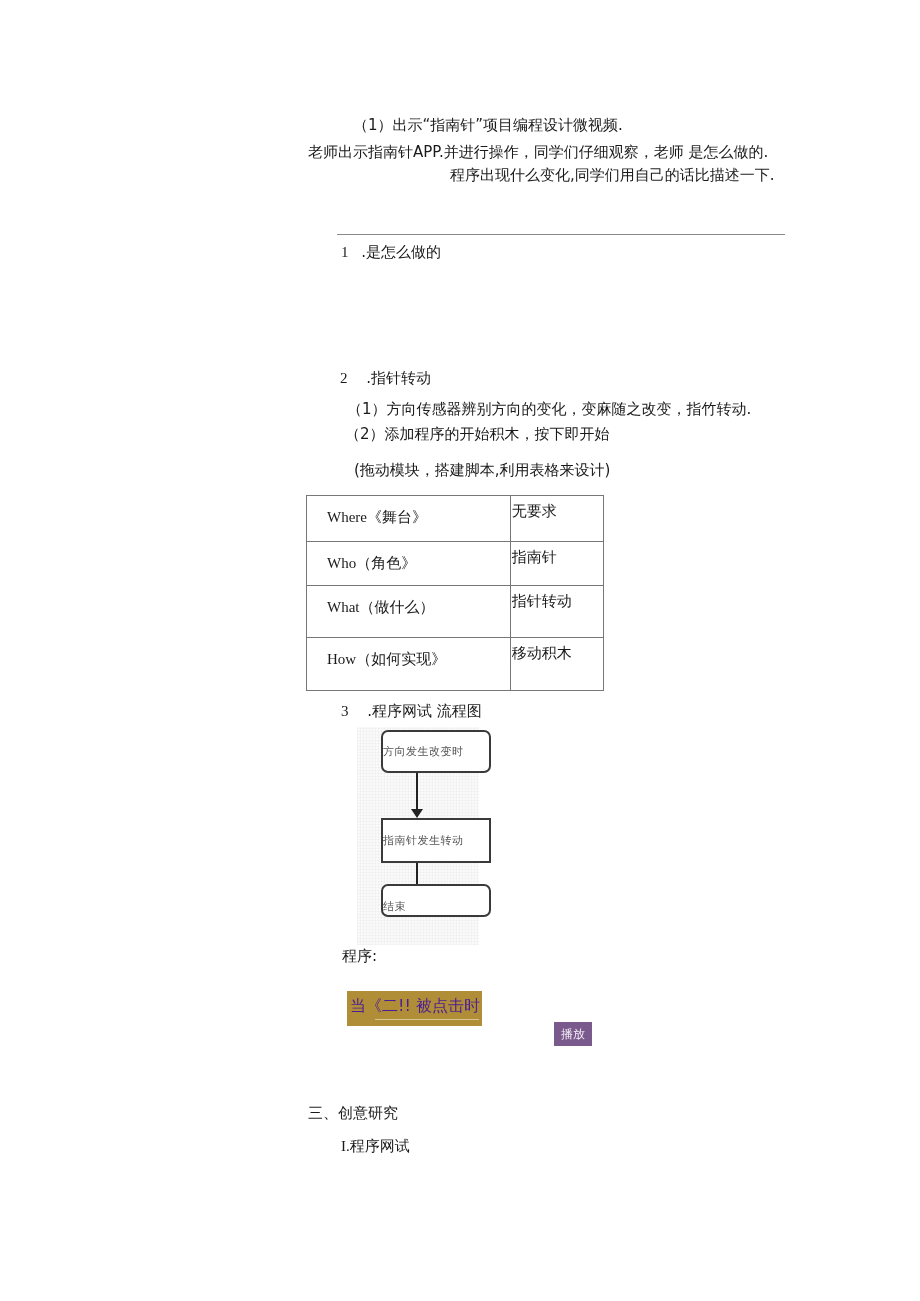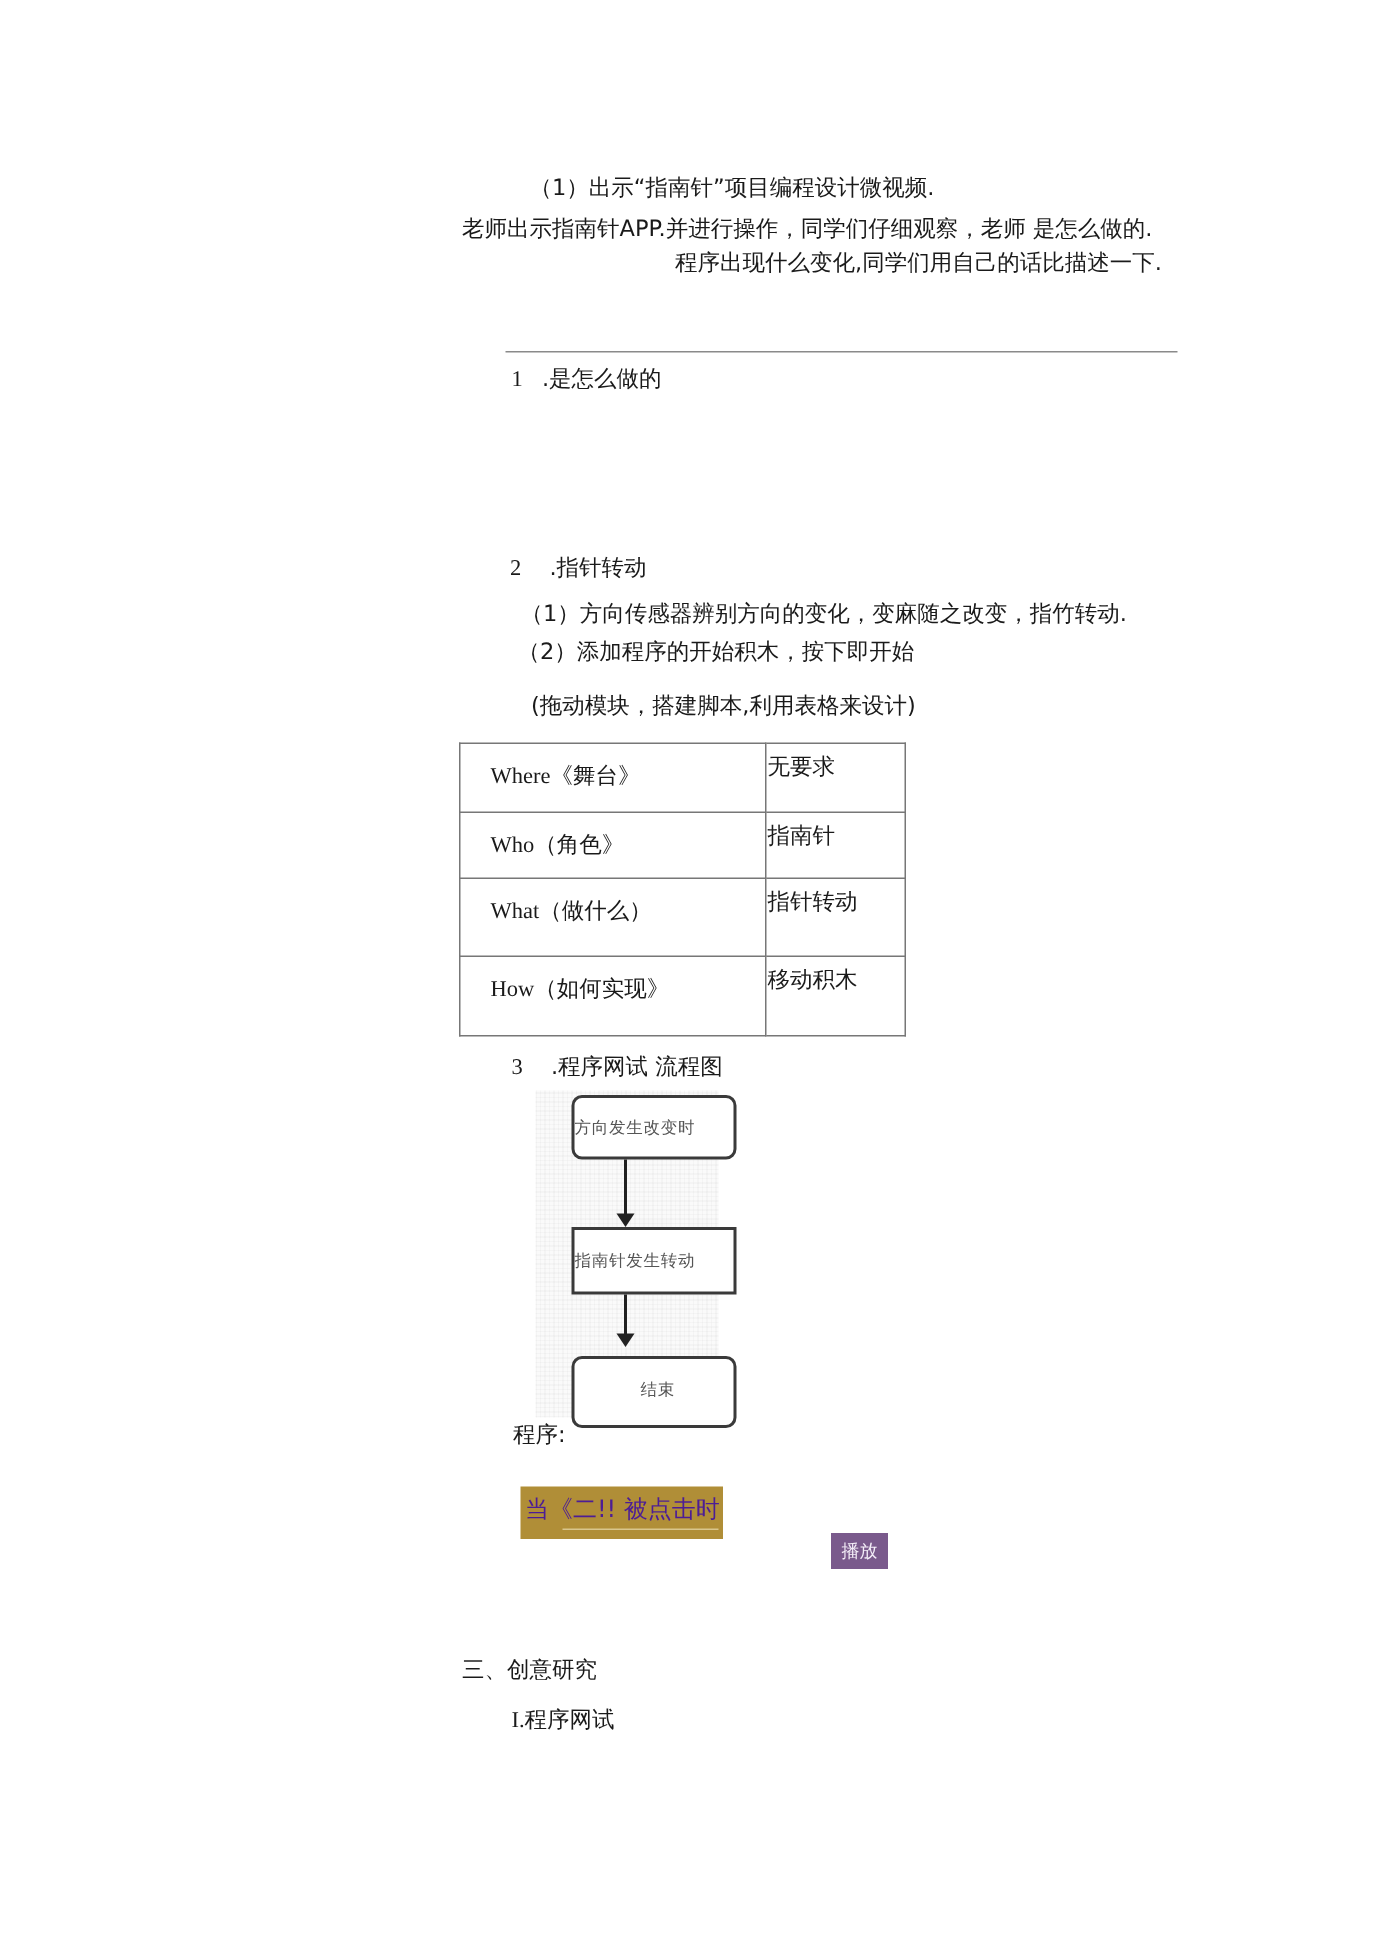--- a/index.html
+++ b/index.html
@@ -178,21 +178,21 @@
   <span style="margin-left:14px;">.程序网试 流程图</span>
 </div>
 
 <div class="flow">
   <div class="fbox round" style="top:3px; height:43px; line-height:39px;">方向发生改变时</div>
   <div class="arrow-shaft" style="top:46px; height:38px;"></div>
   <div class="arrow-head" style="top:82px;"></div>
   <div class="fbox" style="top:91px; height:45px; line-height:41px;">指南针发生转动</div>
   <div class="arrow-shaft" style="top:136px; height:28px;"></div>
   <div class="arrow-head" style="top:162px;"></div>
-  <div class="fbox round" style="top:177px; height:48px; line-height:41px;padding-left:44px;">结束</div>
+  <div class="fbox round" style="top:157px; height:33px; line-height:41px;">结束</div>
 </div>
 
 <div class="abs t15" style="left:342px; top:946px;">程序:</div>
 
 <div class="block-event">
   <span>当《二!!  被点击时</span>
   <div class="ul"></div>
 </div>
 
 <div class="block-play">播放</div>

